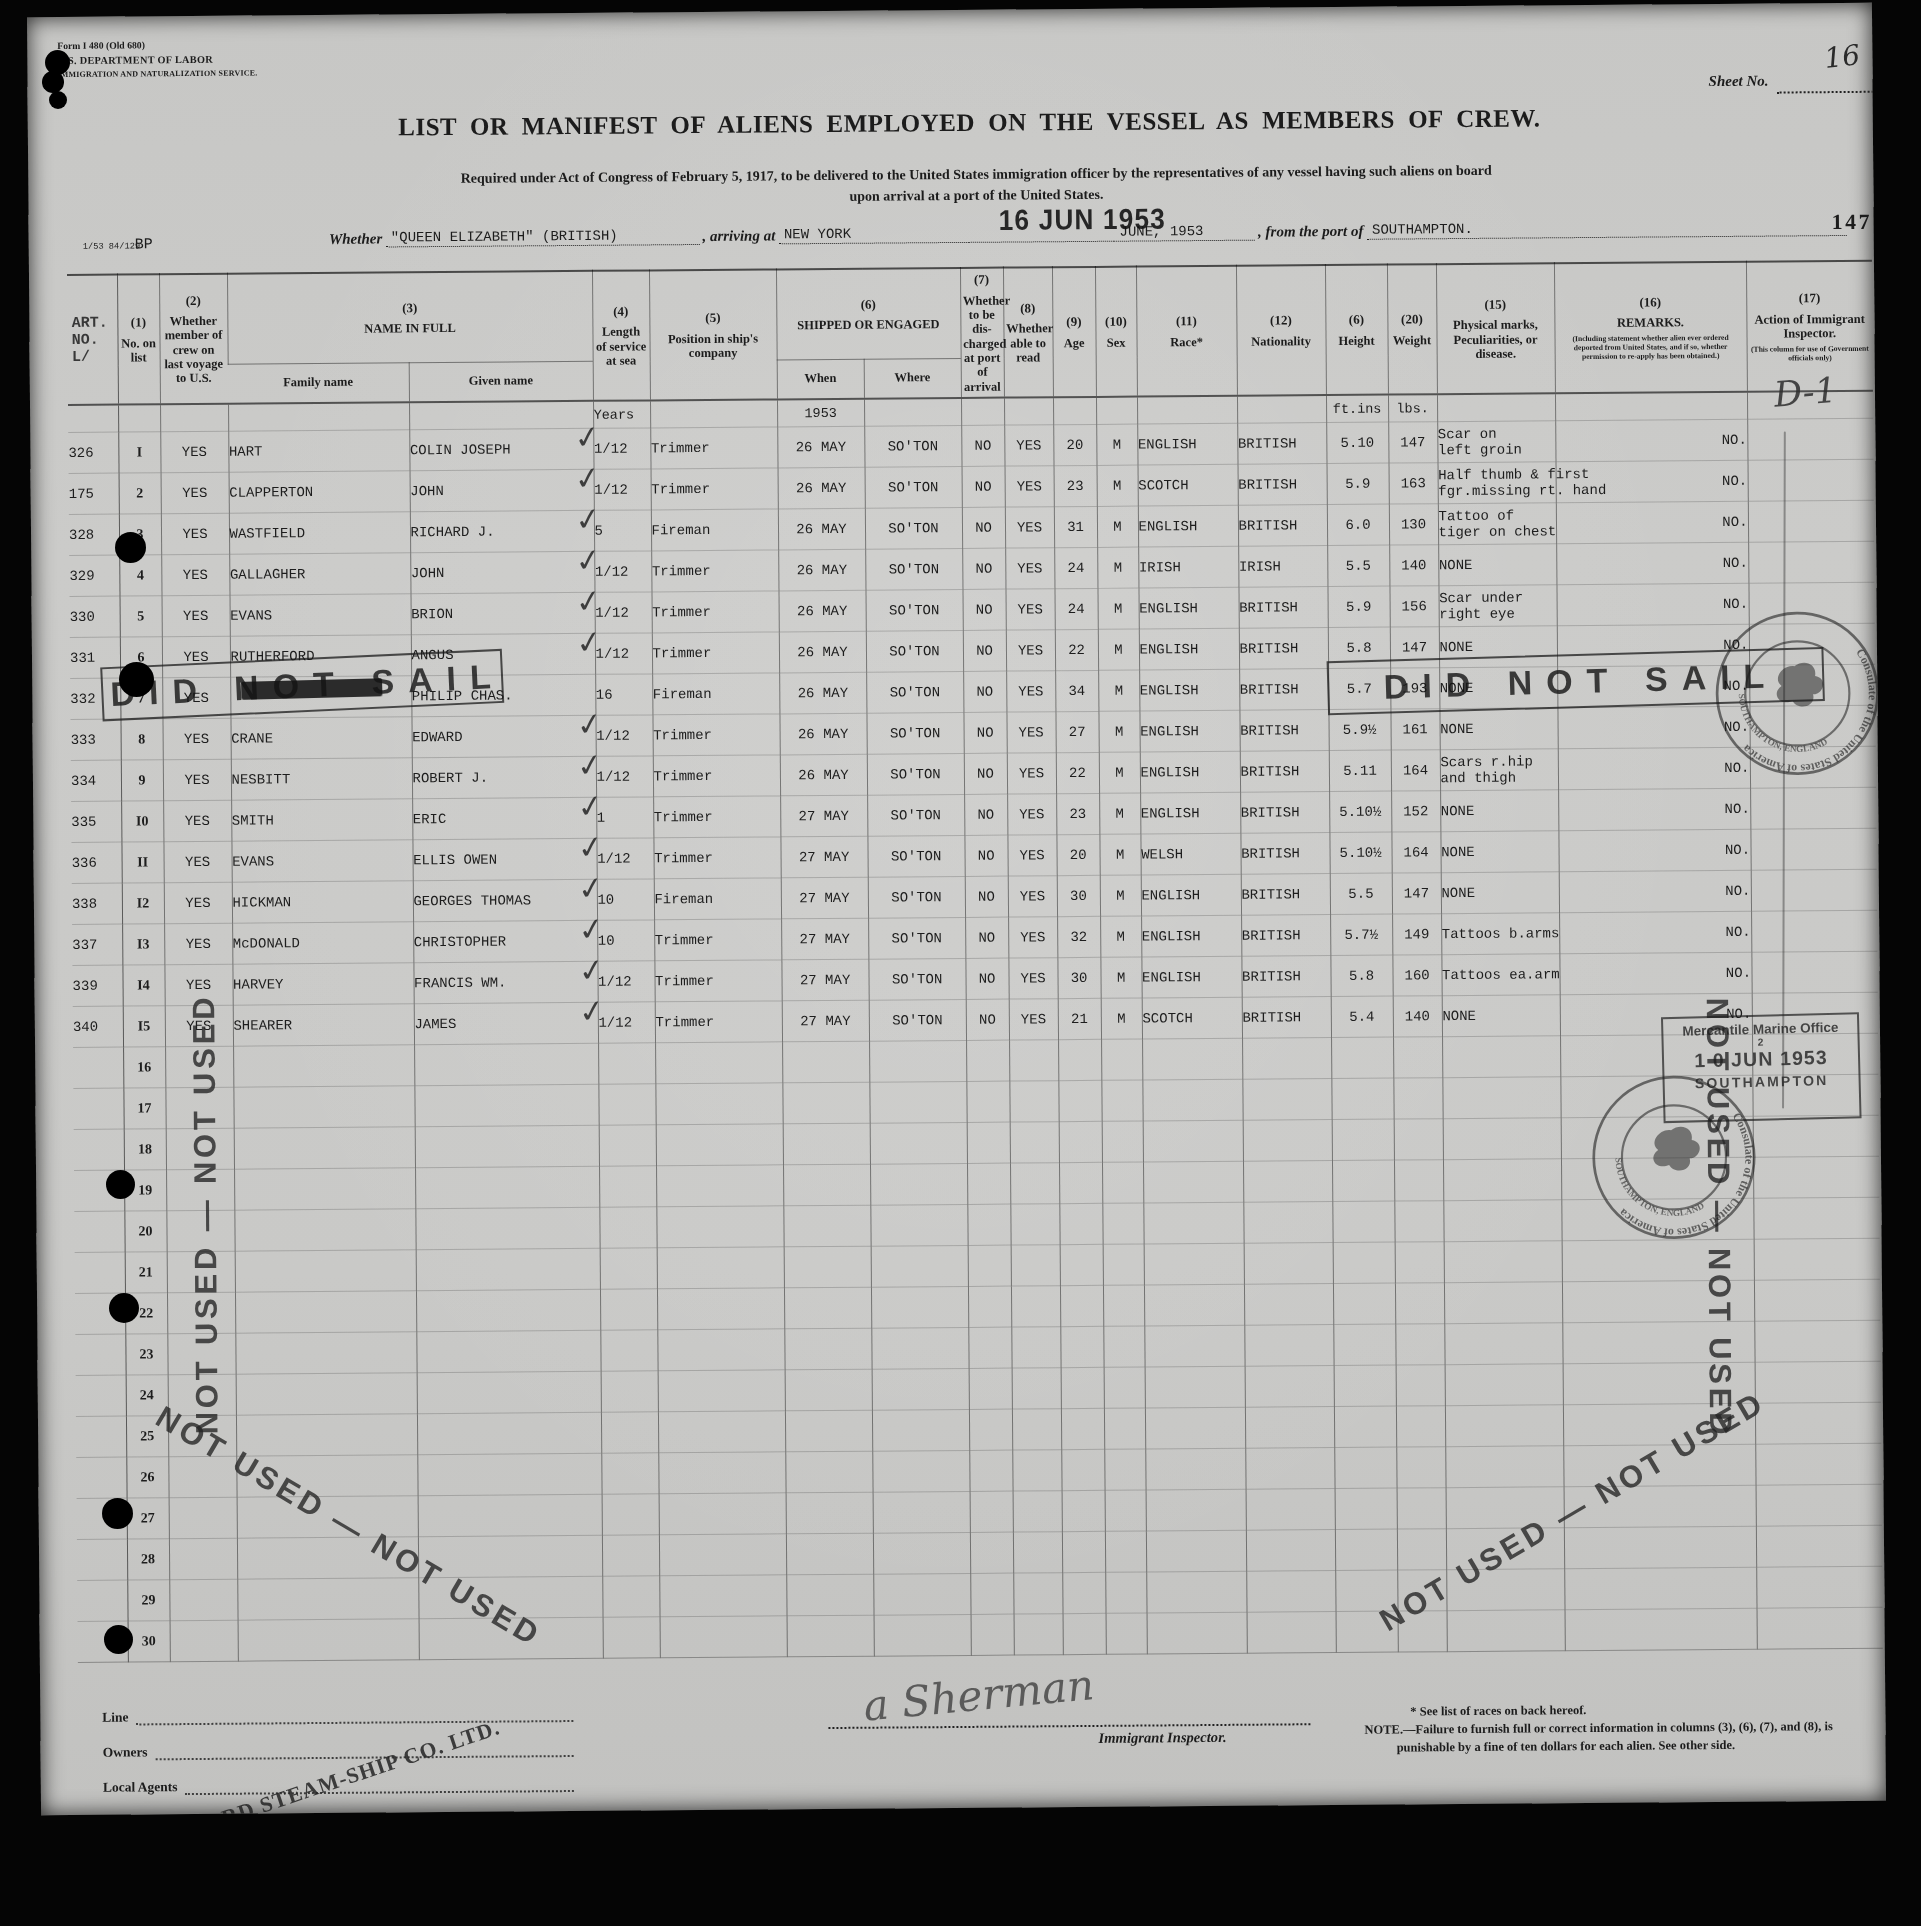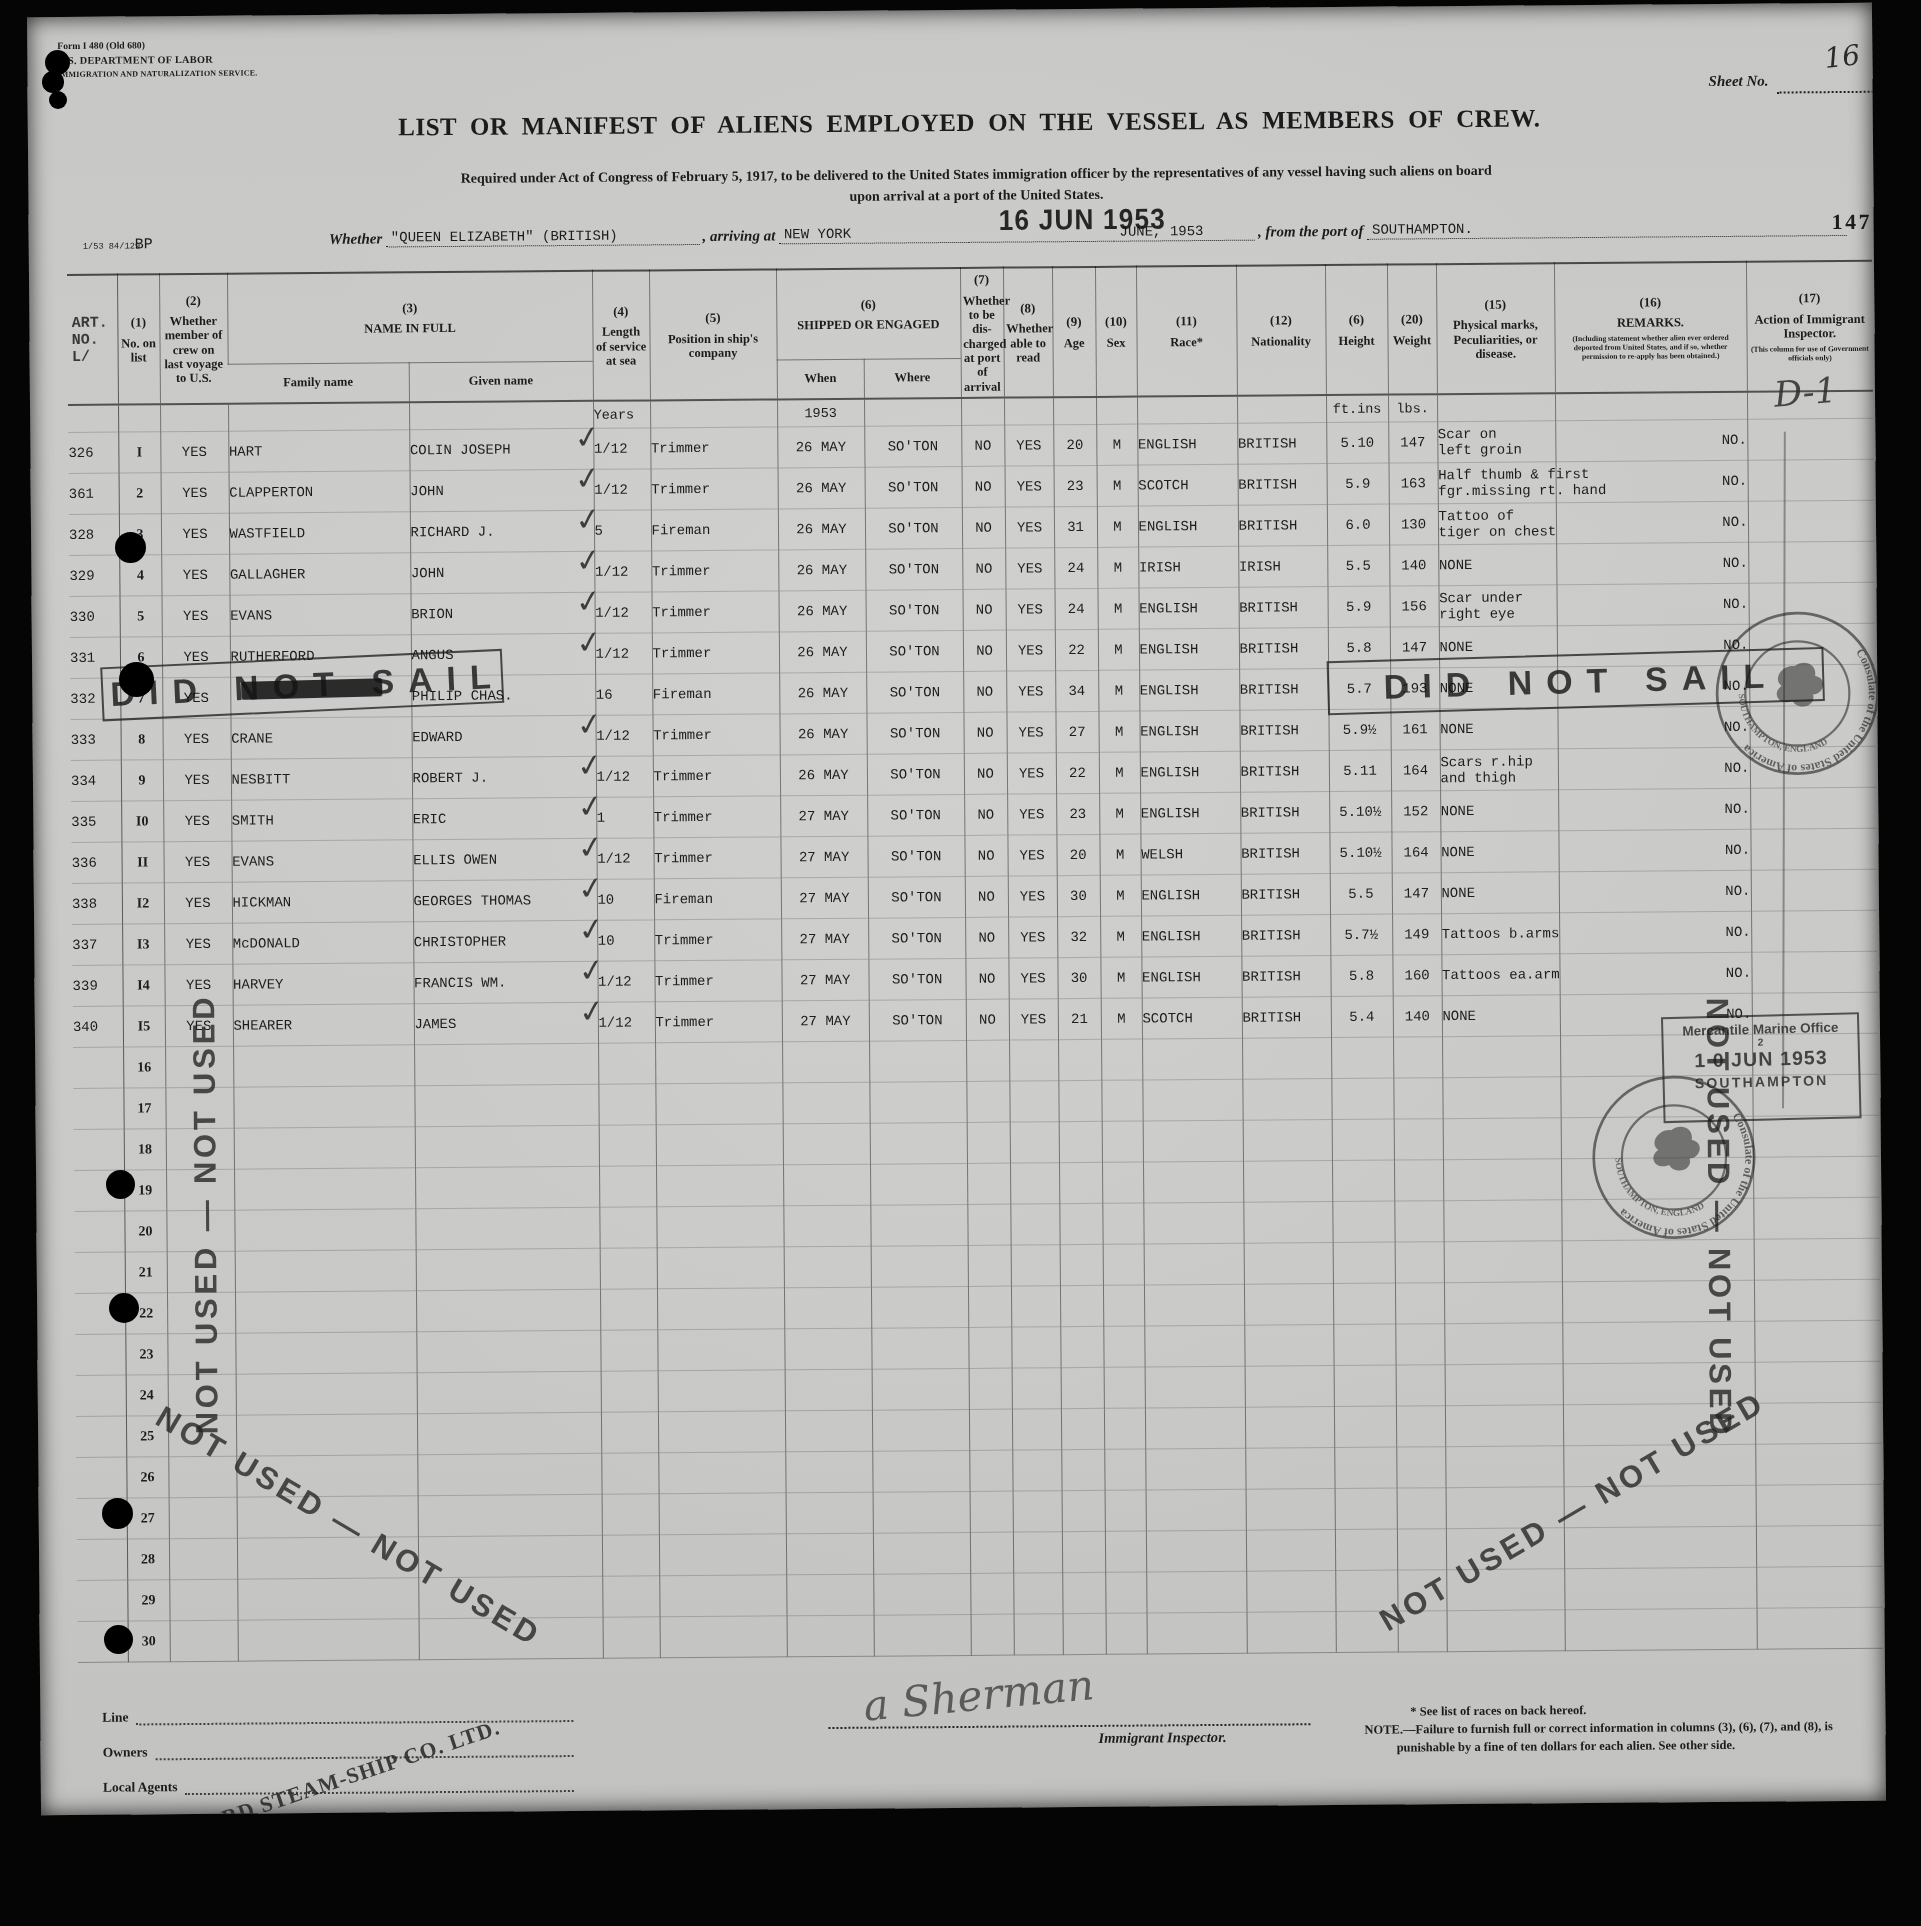--- a/index.html
+++ b/index.html
@@ -306,21 +306,21 @@
             <td class="c-race">ENGLISH</td>
             <td class="c-nationality">BRITISH</td>
             <td class="c-height">5.10</td>
             <td class="c-weight">147</td>
             <td class="c-marks">Scar on
 left groin</td>
             <td class="c-remarks">NO.</td>
             <td class="c-action"></td>
           </tr>
           <tr>
-            <td class="c-art">361</td>
+            <td class="c-art">175</td>
             <td class="c-no dbl">2</td>
             <td class="c-member">YES</td>
             <td class="c-family">CLAPPERTON</td>
             <td class="c-given">JOHN<span class="check">✓</span></td>
             <td class="c-length">1/12</td>
             <td class="c-position">Trimmer</td>
             <td class="c-when">26 MAY</td>
             <td class="c-where">SO'TON</td>
             <td class="c-discharged">NO</td>
             <td class="c-read">YES</td>

